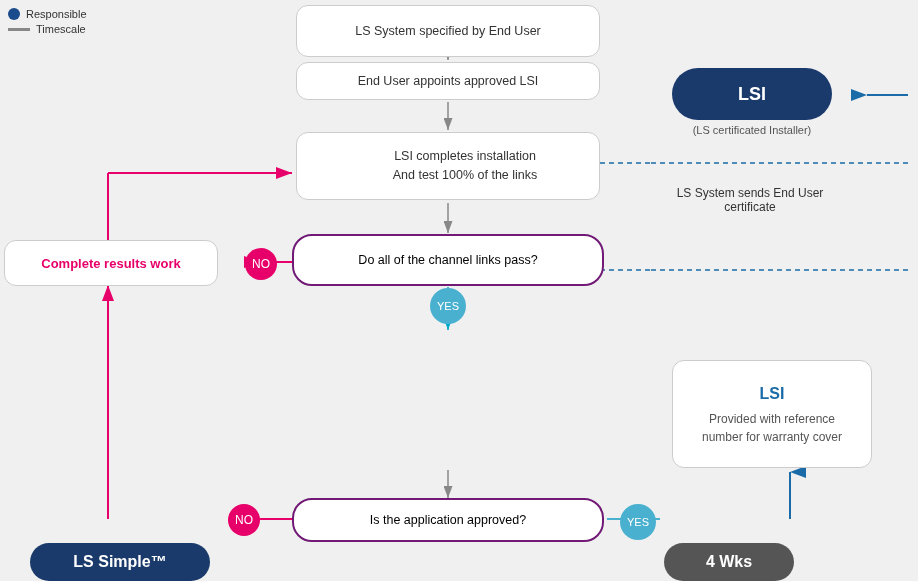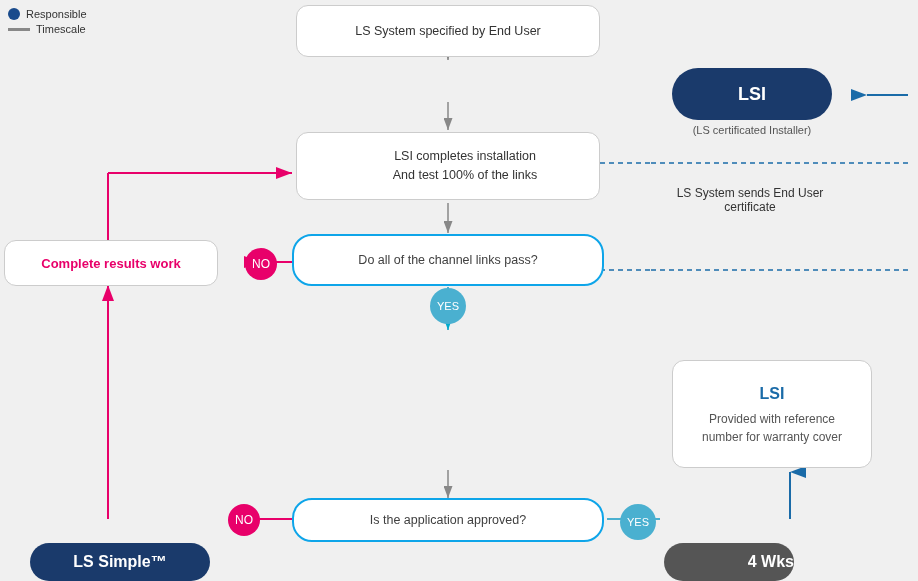--- a/index.html
+++ b/index.html
@@ -57,25 +57,25 @@
       display: flex;
       align-items: center;
       justify-content: center;
       padding: 6px 10px;
     }
 
     
     .flow-decision {
       position: absolute;
       background: white;
-      border: 2px solid #0ea5e9;
+      border: 2px solid #701a75;
       border-radius: 20px;
       text-align: center;
       font-size: 12.5px;
-      color: #404040;
+      color: #000000;
       display: flex;
       align-items: center;
       justify-content: center;
       padding: 20px 10px;
     }
 
     
     .lsi-button {
       position: absolute;
       background: #1a3a6b;
@@ -276,20 +276,23 @@
     <div class="legend-item">
       <div class="legend-line"></div>
       <span>Timescale</span>
     </div>
   </div>
 
   <div class="flow-box" style="left:296px; top:5px; width:304px; height:52px;">
     <span>LS System specified by End User</span>
   </div>
 
+  <div class="flow-box" style="left:296px; top:62px; width:304px; height:38px;">
+    <span>End User appoints approved LSI</span>
+  </div>
 
   <div class="flow-box" style="left:296px; top:132px; width:304px; height:68px; flex-direction:column; line-height:1.5;padding-left:44px;">
     <span>LSI completes installation</span>
     <span>And test 100% of the links</span>
   </div>
 
   <div class="flow-decision" style="left:292px; top:234px; width:312px; height:52px;">
     <span>Do all of the channel links pass?</span>
   </div>
 
@@ -336,17 +339,17 @@
     <div class="right-warranty-text">
       <span>Provided with reference</span><br>
       <span>number for warranty cover</span>
     </div>
   </div>
 
   <div class="bottom-bar-blue" style="left:30px; top:543px; width:180px; height:38px;">
     <span>LS Simple™</span>
   </div>
 
-  <div class="bottom-bar-gray" style="left:664px; top:543px; width:130px; height:38px;justify-content:flex-end;">
+  <div class="bottom-bar-gray" style="left:664px; top:543px; width:130px; height:38px;">
     <span>4 Wks</span>
   </div>
 
 </div>
 
 </body></html>

